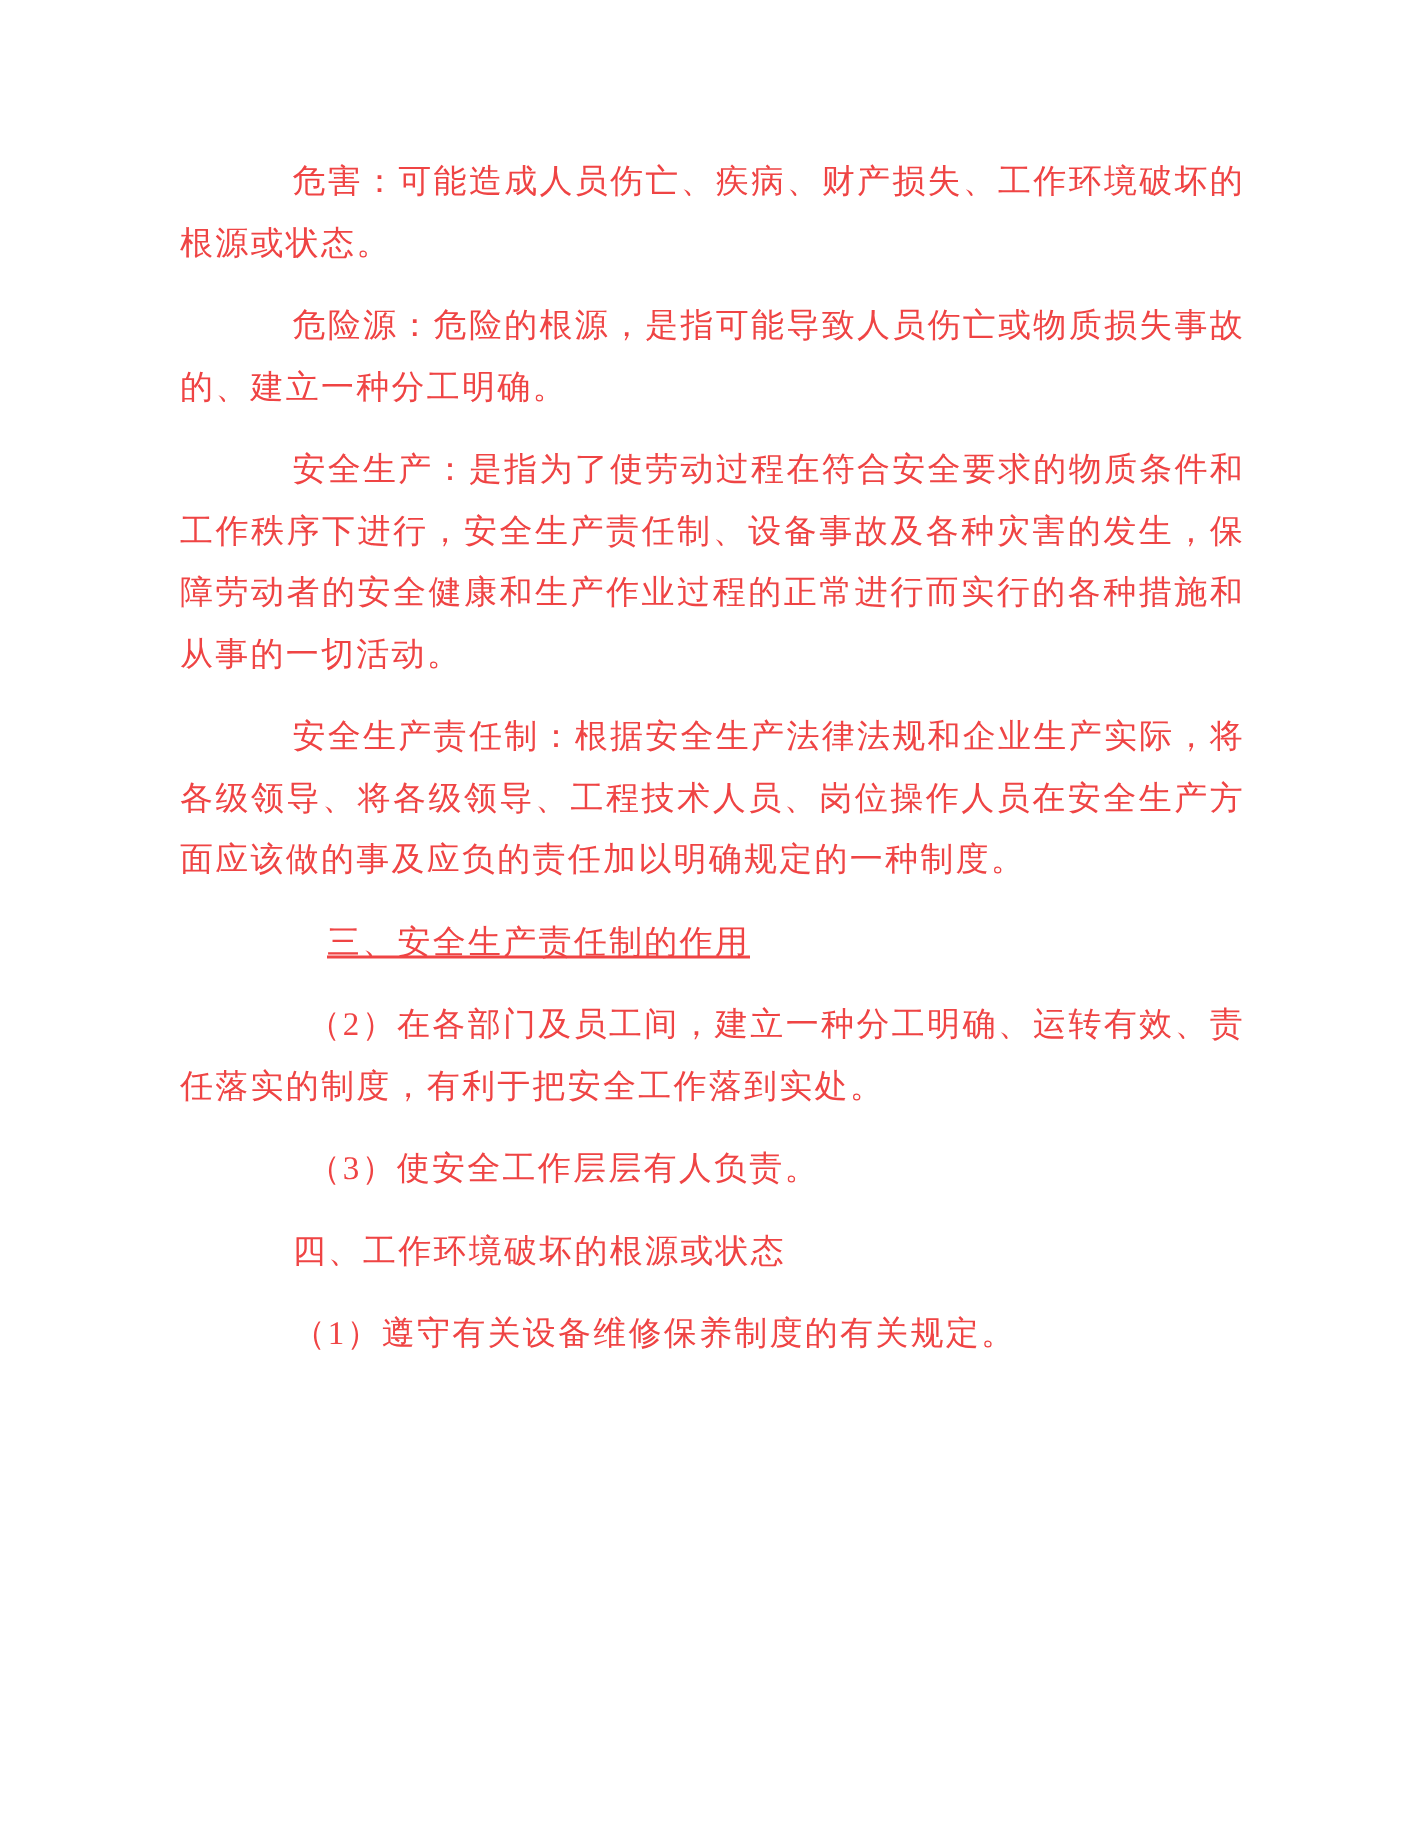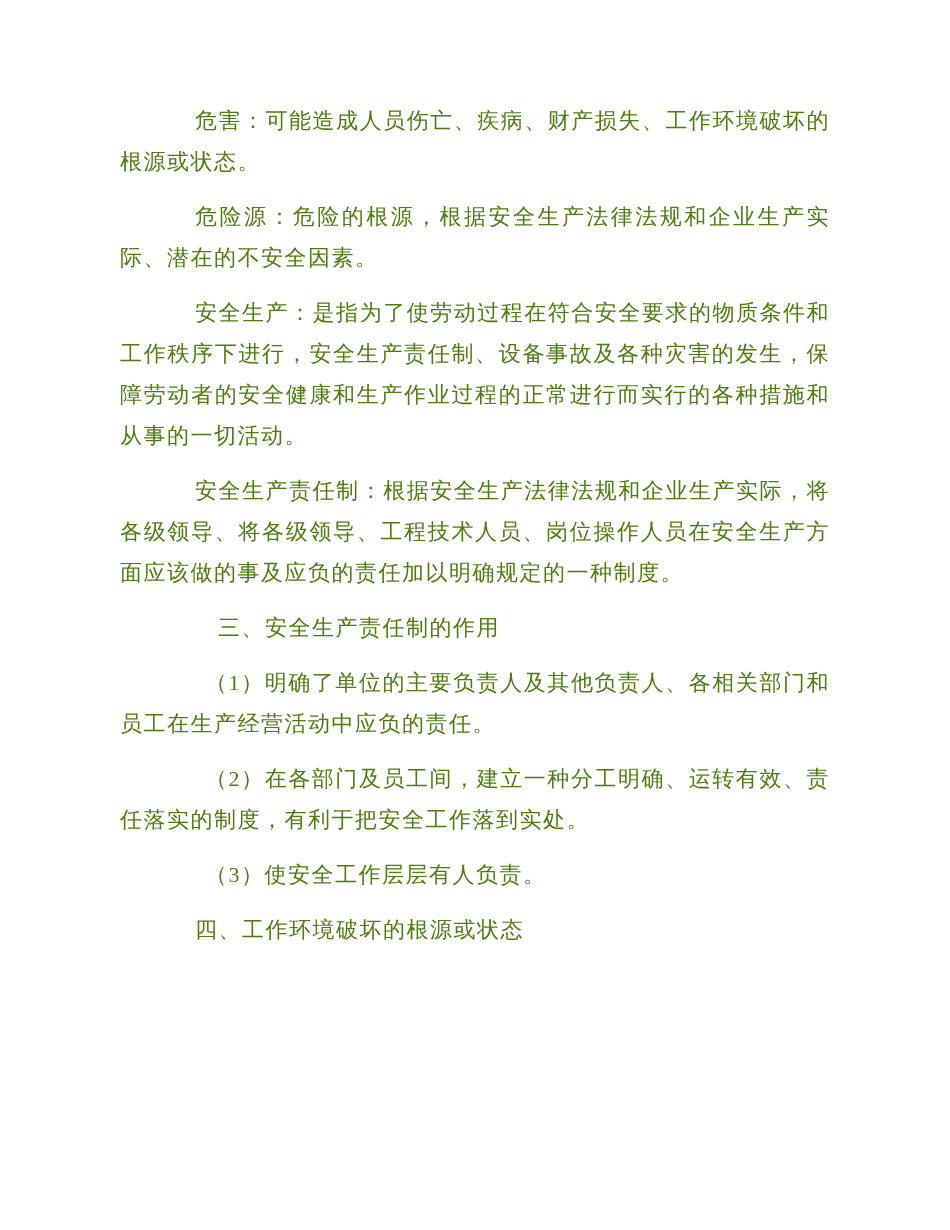--- a/index.html
+++ b/index.html
@@ -21,38 +21,38 @@
   .doc-body {
     padding: 100px 120px 80px 120px;
   }
   .para {
     font-size: 22px;
     line-height: 41px;
     letter-spacing: 1.5px;
     text-align: justify;
     text-justify: inter-ideograph;
     margin-bottom: 14px;
-    color: #4d7c0f;
+    color: #ef4444;
     word-break: break-all;
   }
   
   .indent-body    { text-indent: 75px; }
-  .indent-heading { text-indent: 98px; }
+  .indent-heading { text-indent: 98px; text-decoration: underline; }
   .indent-item    { text-indent: 85px; }
   .indent-heading2{ text-indent: 75px; }
   .indent-item2   { text-indent: 75px; }
 </style>
 </head>
 <body>
 
 <div class="page">
   <div class="doc-body" id="doc-body">
       <p class="para indent-body">危害：可能造成人员伤亡、疾病、财产损失、工作环境破坏的根源或状态。</p>
-      <p class="para indent-body">危险源：危险的根源，根据安全生产法律法规和企业生产实际、潜在的不安全因素。</p>
+      <p class="para indent-body">危险源：危险的根源，是指可能导致人员伤亡或物质损失事故的、建立一种分工明确。</p>
       <p class="para indent-body">安全生产：是指为了使劳动过程在符合安全要求的物质条件和工作秩序下进行，安全生产责任制、设备事故及各种灾害的发生，保障劳动者的安全健康和生产作业过程的正常进行而实行的各种措施和从事的一切活动。</p>
       <p class="para indent-body">安全生产责任制：根据安全生产法律法规和企业生产实际，将各级领导、将各级领导、工程技术人员、岗位操作人员在安全生产方面应该做的事及应负的责任加以明确规定的一种制度。</p>
       <p class="para indent-heading">三、安全生产责任制的作用</p>
-      <p class="para indent-item">（1）明确了单位的主要负责人及其他负责人、各相关部门和员工在生产经营活动中应负的责任。</p>
       <p class="para indent-item">（2）在各部门及员工间，建立一种分工明确、运转有效、责任落实的制度，有利于把安全工作落到实处。</p>
       <p class="para indent-item">（3）使安全工作层层有人负责。</p>
       <p class="para indent-heading2">四、工作环境破坏的根源或状态</p>
+      <p class="para indent-item2">（1）遵守有关设备维修保养制度的有关规定。</p>
     </div>
 </div>
 
 </body></html>

